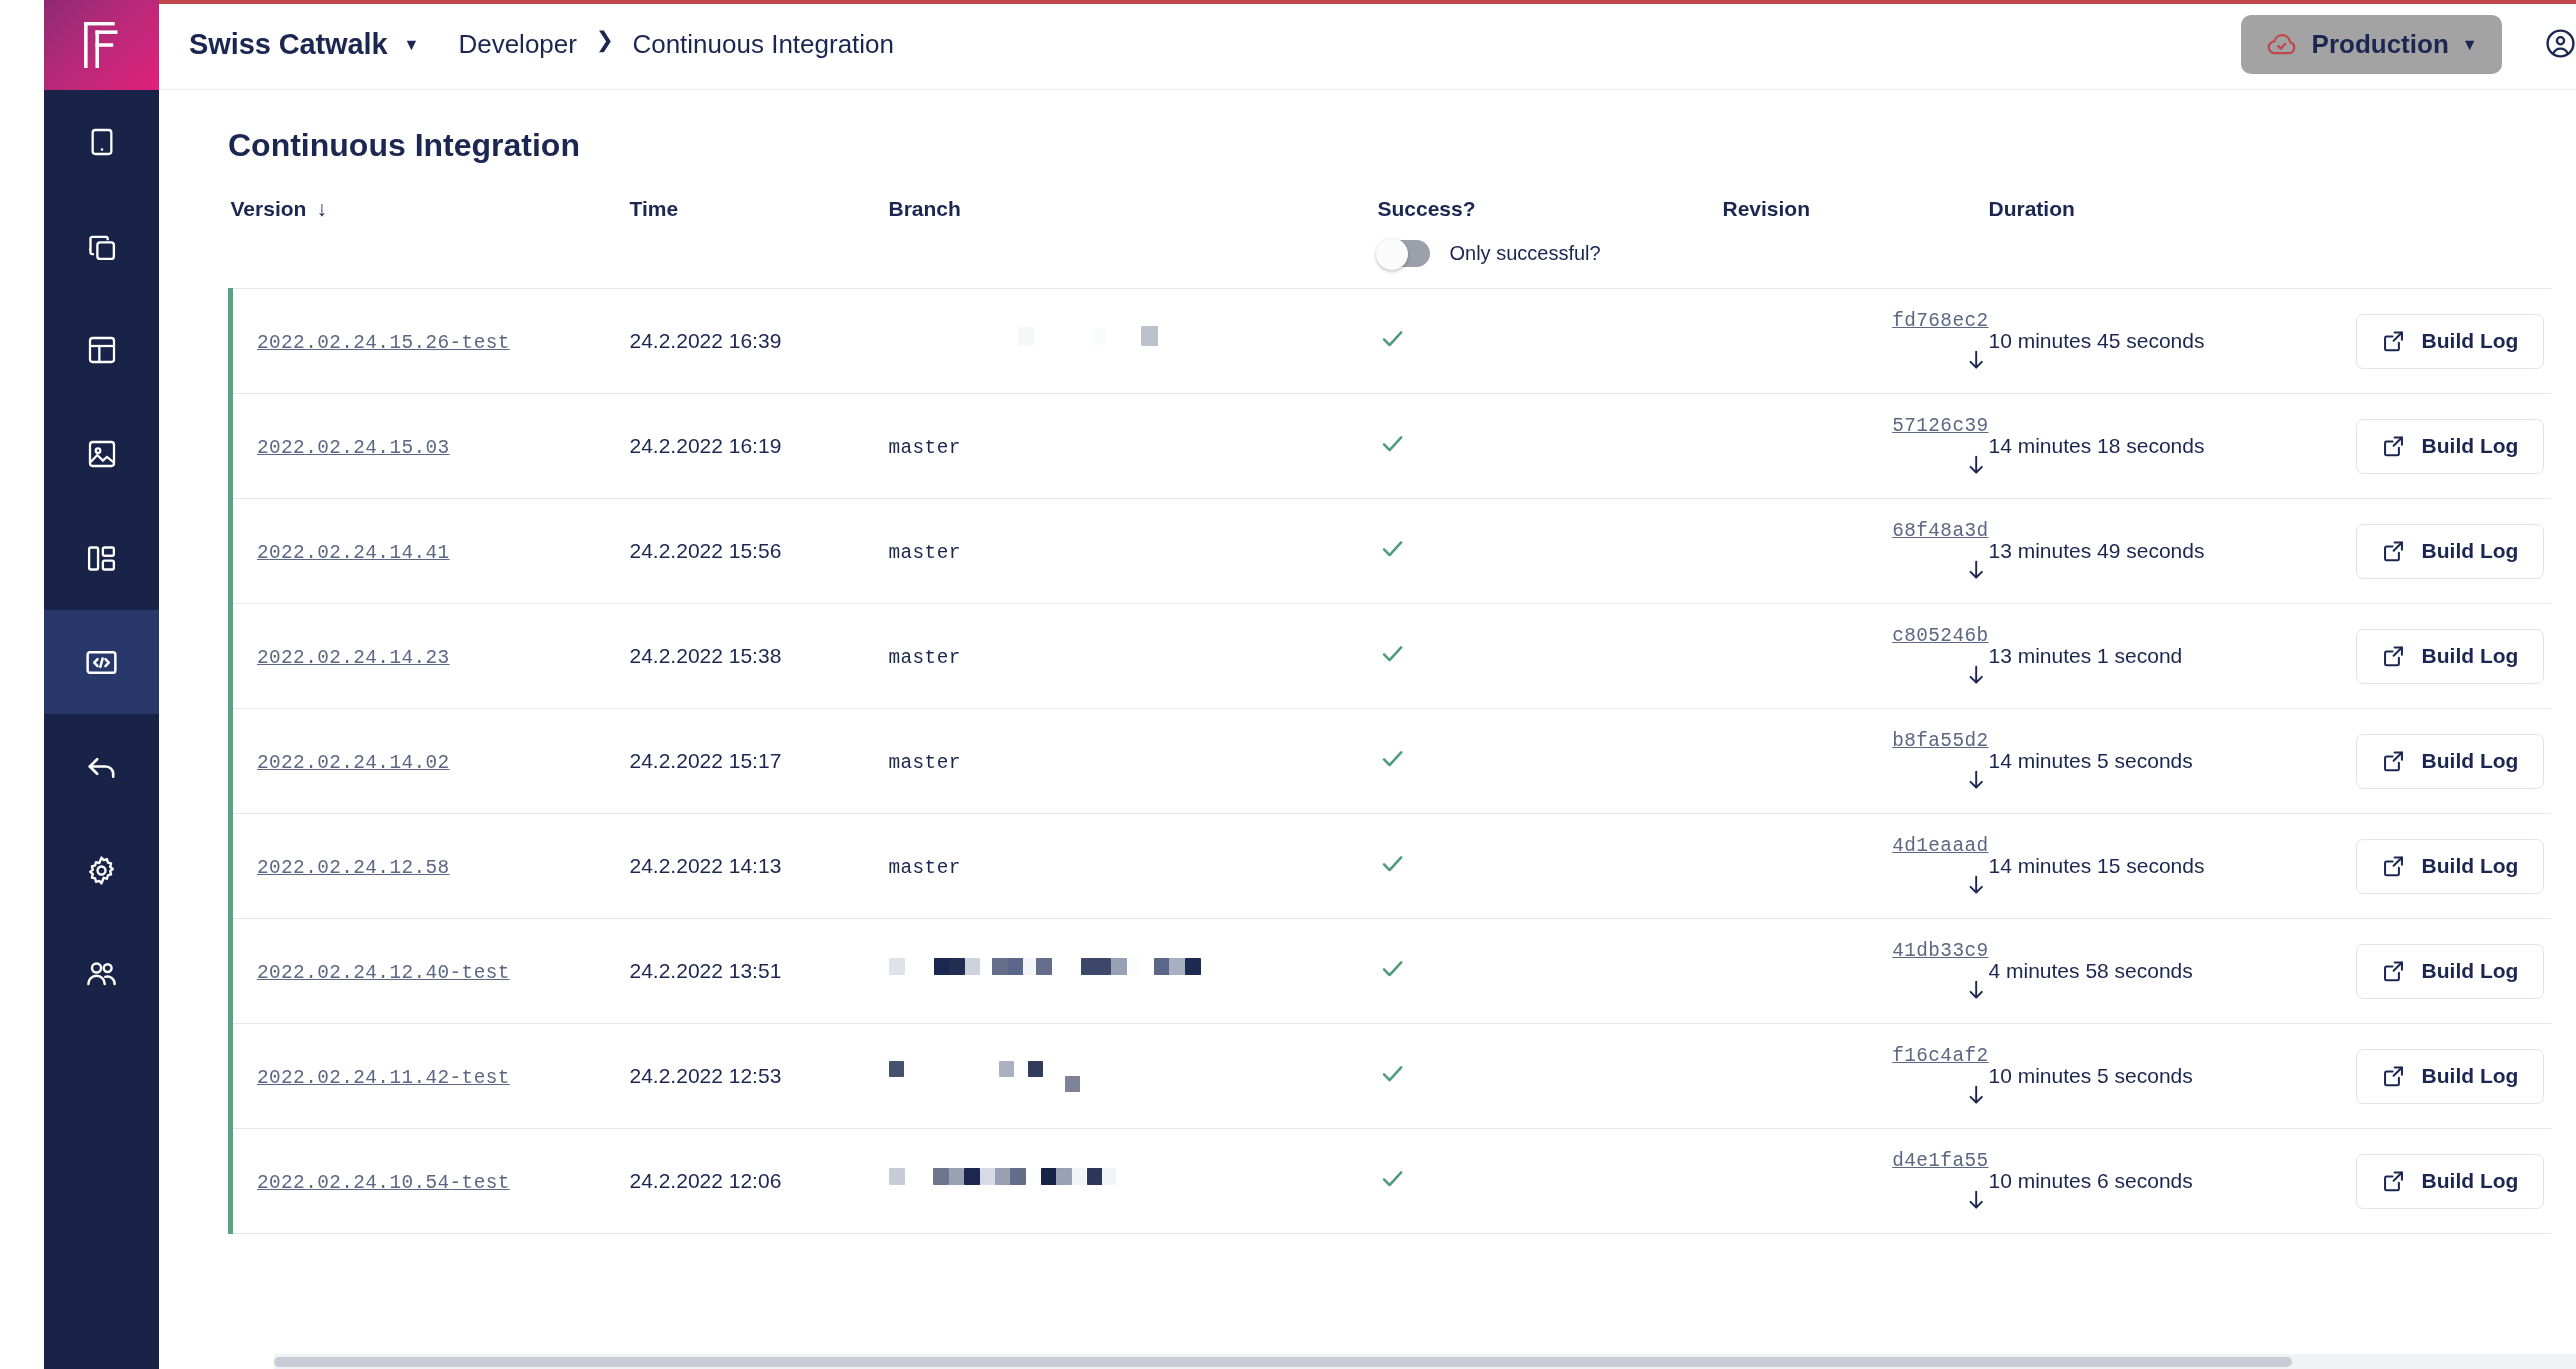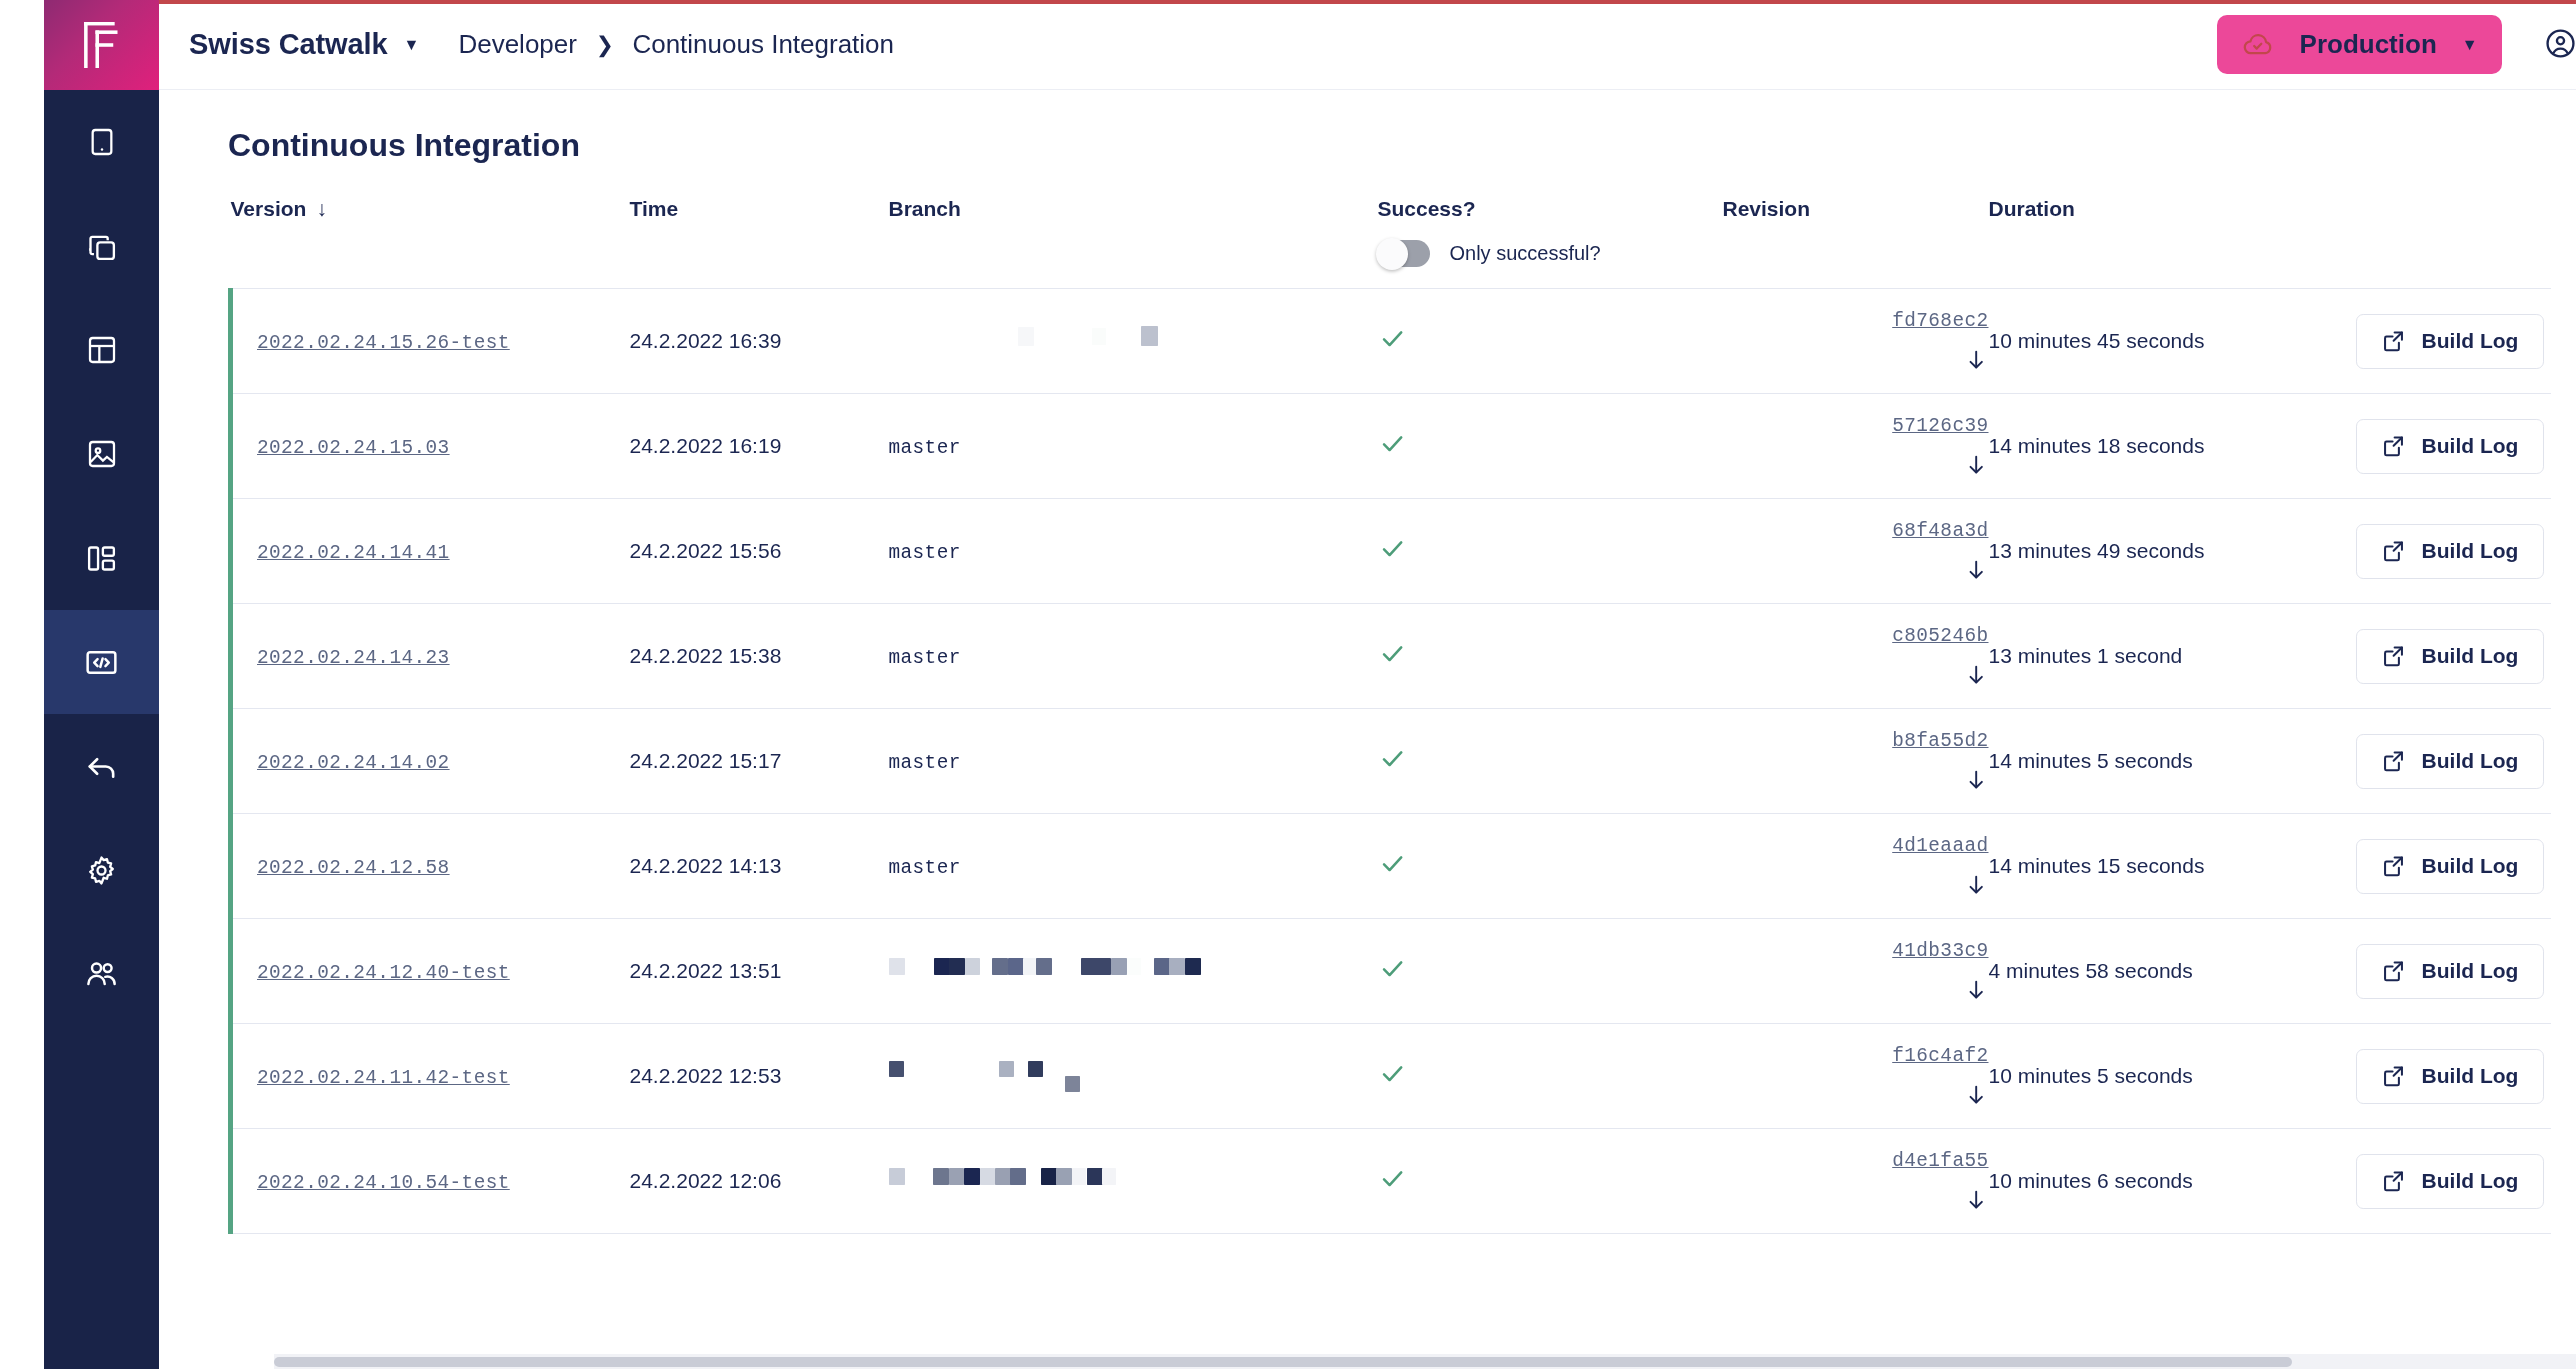--- a/index.html
+++ b/index.html
@@ -87,43 +87,42 @@
   }
   .brand-caret {
     margin-left: 16px;
     color: #1b2651;
     font-size: 16px;
     line-height: 1;
     cursor: pointer;
   }
   .crumbs {
     display: flex;
-    align-items: center;
     margin-left: 39px;
     gap: 18.7px;
   }
   .crumb {
     font-size: 26px;
     color: #1b2651;
     cursor: pointer;
     white-space: nowrap;
   }
   .crumb-sep {
     color: #1b2651;
     font-size: 21.6px;
     font-weight: 300;
     line-height: 1;
   }
   .header-spacer { flex: 1 1 auto; }
 
   .env-pill {
     display: flex;
     align-items: center;
-    gap: 25px;
-    background: #ec4899;
+    gap: 13px;
+    background: #a3a3a3;
     border-radius: 10px;
     padding: 14.4px 24.4px;
     cursor: pointer;
   }
   .env-label {
     font-size: 26px;
     font-weight: bold;
     color: #1b2651;
     white-space: nowrap;
   }

